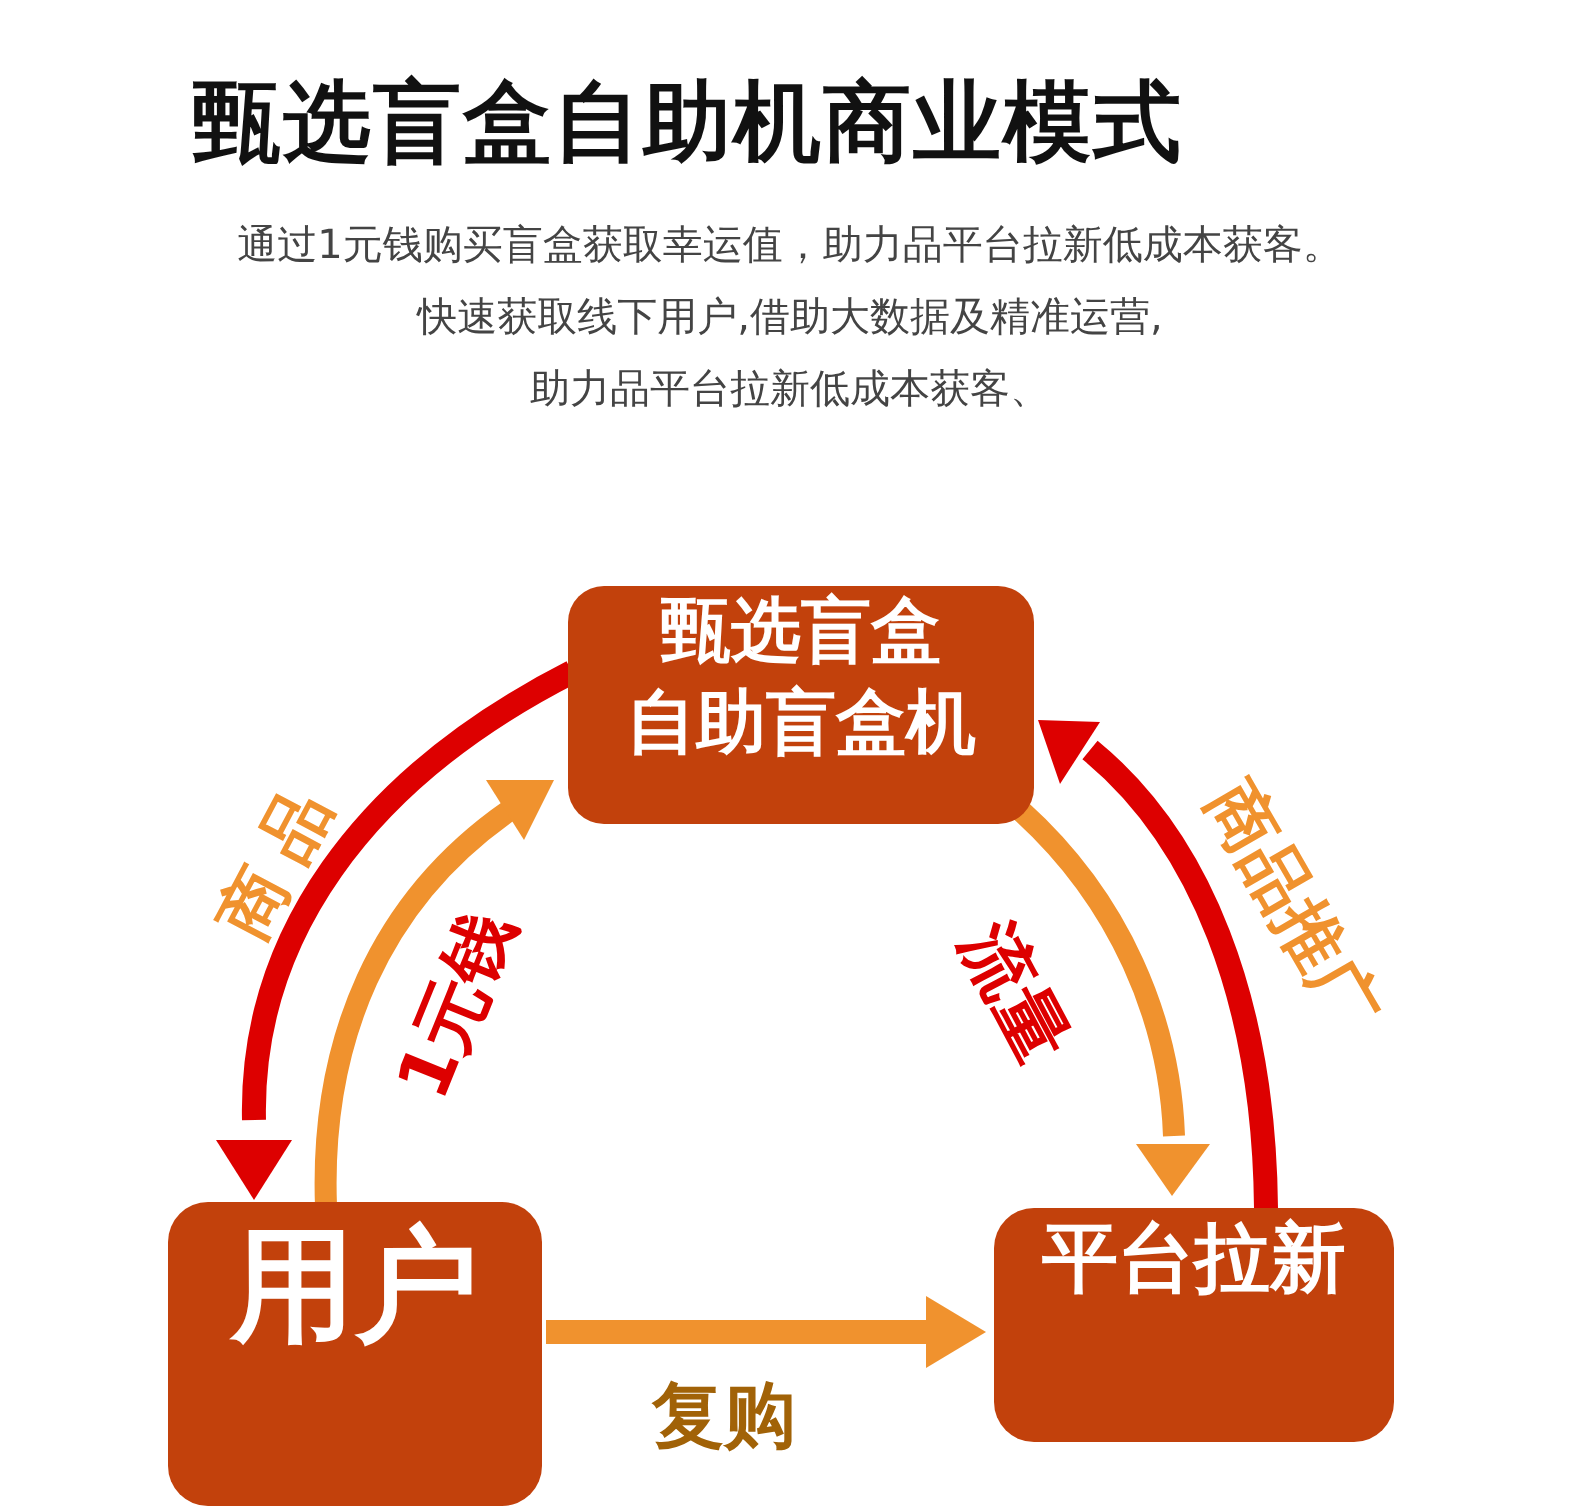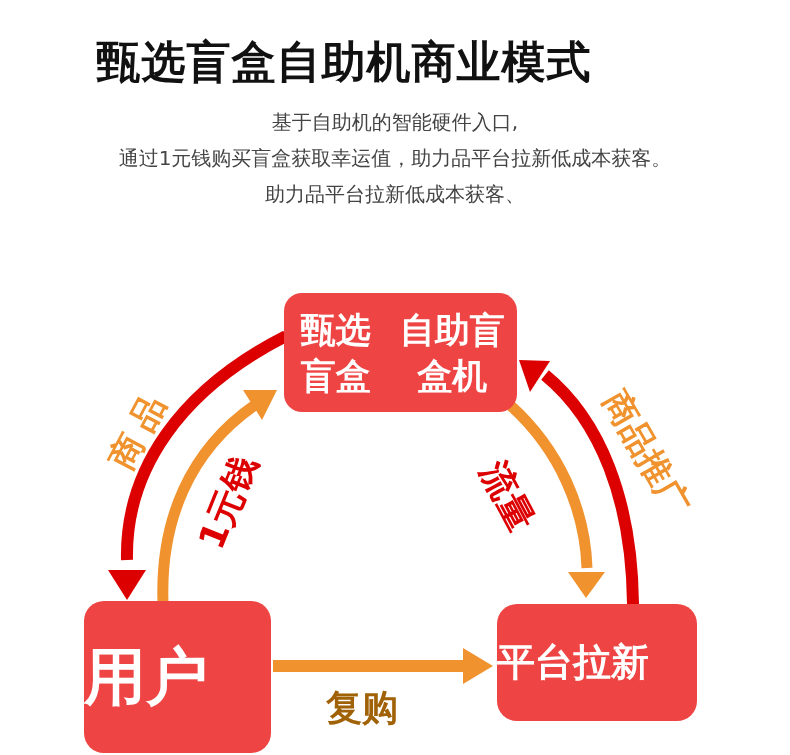--- a/index.html
+++ b/index.html
@@ -10,23 +10,23 @@
       color: #111111; letter-spacing: 1px; line-height: 56px;
     }
     .desc {
       position: absolute; left: 0; top: 104px; width: 790px; text-align: center;
       font-family: "DejaVu Sans", sans-serif; font-size: 20px; color: #444444;
       line-height: 36px;
     }
     .desc div { white-space: nowrap; }
     svg.diagram { position: absolute; left: 0; top: 0; }
     .box {
-      position: absolute; background: #ef4444; border-radius: 20px;
+      position: absolute; background: #c2410c; border-radius: 20px;
       color: #ffffff; font-family: "DejaVu Sans", sans-serif; font-weight: bold;
-      display: flex; flex-direction: row; align-items: center; justify-content: space-between;
+      display: flex; flex-direction: column; align-items: center; justify-content: flex-start;
       text-align: center;
     }
     .box-top { left: 284px; top: 293px; width: 233px; height: 119px; font-size: 35px; line-height: 46px; border-radius: 18px; }
     .box-user { left: 84px; top: 601px; width: 187px; height: 152px; font-size: 62px; border-radius: 20px; }
     .box-platform { left: 497px; top: 604px; width: 200px; height: 117px; font-size: 38px; border-radius: 20px; }
     .lbl {
       position: absolute; font-family: "DejaVu Sans", sans-serif; font-weight: bold; white-space: nowrap;
       transform-origin: center center;
     }
     .lbl-goods { left: 96px; top: 405px; font-size: 34px; color: #f0922e; transform: rotate(-62deg); letter-spacing: 10px; }
@@ -34,22 +34,22 @@
     .lbl-flow { left: 471px; top: 472px; font-size: 36px; color: #dd0000; transform: rotate(62deg); }
     .lbl-promo { left: 578px; top: 430px; font-size: 34px; color: #f0922e; transform: rotate(60deg); }
     .lbl-rebuy { left: 326px; top: 684px; font-size: 36px; color: #a16207; }
   </style>
 </head>
 <body>
 
 <div class="title">甄选盲盒自助机商业模式</div>
 
 <div class="desc">
-  <div>基于自助机的智能硬件入口,</div>
   <div>通过1元钱购买盲盒获取幸运值，助力品平台拉新低成本获客。</div>
+  <div>快速获取线下用户,借助大数据及精准运营,</div>
   <div>助力品平台拉新低成本获客、</div>
 </div>
 
 <svg class="diagram" width="790" height="755" viewBox="0 0 790 755">
 
   <path d="M 286 336 C 180 390, 125 470, 127 560" fill="none" stroke="#dd0000" stroke-width="12"></path>
   <polygon points="108,570 146,570 127,600" fill="#dd0000"></polygon>
 
   <path d="M 163 603 C 160 520, 190 450, 255 405" fill="none" stroke="#f0922e" stroke-width="11"></path>
   <polygon points="243,390 277,390 262,420" fill="#f0922e"></polygon>

